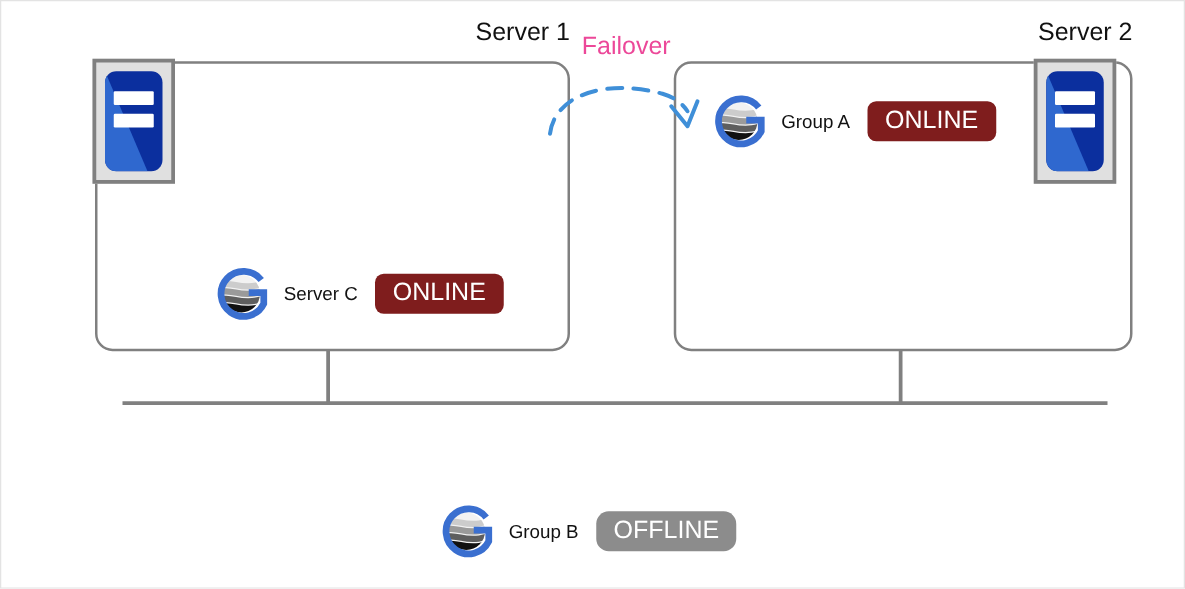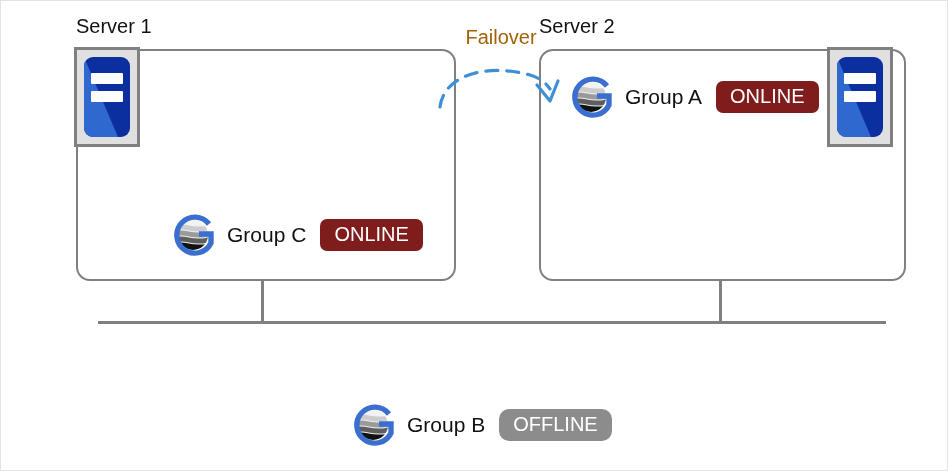--- a/index.html
+++ b/index.html
@@ -29,21 +29,21 @@
   }
   #server1-box { left: 75px;  top: 48px; width: 380px; height: 232px; }
   #server2-box { left: 538px; top: 48px; width: 367px; height: 232px; }
 
   
   .server-title {
     position: absolute;
     font-size: 20px;
     color: #111111;
     white-space: nowrap;
-    text-align: left;
+    text-align: right;
   }
   #server1-title { left: 75px;  top: 14px; width: 380px; }
   #server2-title { left: 538px; top: 14px; width: 367px; }
 
   
   .server-icon {
     position: absolute;
     width: 66px;
     height: 100px;
     background: #e0e0e0;
@@ -94,21 +94,21 @@
   #group-c-row { left: 168px; top: 208px; }
   #group-b-row { left: 348px; top: 398px; text-align: right; }
 
   .group-logo {
     width: 52px;
     height: 52px;
     flex: 0 0 auto;
     display: block;
   }
   .group-label {
-    font-size: 21px;
+    font-size: 15px;
     color: #111111;
     margin-left: 6px;
     margin-right: 14px;
   }
   .status-badge {
     font-size: 20px;
     color: #ffffff;
     padding: 5px 14px 7px 14px;
     border-radius: 7px;
     line-height: 1;
@@ -131,21 +131,21 @@
     width: 150px;
     height: 70px;
   }
   #failover-label {
     position: absolute;
     left: 420px;
     top: 25px;
     width: 160px;
     text-align: center;
     font-size: 20px;
-    color: #a16207;
+    color: #ec4899;
     white-space: nowrap;
   }
 </style>
 </head>
 <body>
 
 <div id="canvas">
 
   <div id="server1-title" class="server-title">Server 1</div>
 
@@ -205,21 +205,21 @@
       </defs>
       <circle cx="24" cy="26" r="15" fill="#f2f2f2"></circle>
       <g clip-path="url(#sphereClipC)">
         <path d="M 6,17 C 14,12 26,22 42,15 L 42,20 C 26,27 14,17 6,22 Z" fill="#cccccc"></path>
         <path d="M 6,23 C 14,18 26,28 42,21 L 42,26 C 26,33 14,23 6,28 Z" fill="#9a9a9a"></path>
         <path d="M 6,29 C 14,24 26,34 42,27 L 42,32 C 26,39 14,29 6,34 Z" fill="#5e5e5e"></path>
         <path d="M 6,35 C 14,30 26,40 42,33 L 42,42 C 26,46 14,40 6,43 Z" fill="#111111"></path>
       </g>
       <path d="M 40,15 A 18,18 0 1 0 42,34 L 42,25 L 30,25" fill="none" stroke="#3a6fd0" stroke-width="5.4" stroke-linecap="butt"></path>
     </svg>
-    <span class="group-label">Group C</span>
+    <span class="group-label">Server C</span>
     <span class="status-badge status-online">ONLINE</span>
   </div>
 
   <div id="net-drop-1" class="net-line"></div>
   <div id="net-drop-2" class="net-line"></div>
   <div id="net-bus" class="net-line"></div>
 
   <div id="group-b-row" class="group-row">
     <svg class="group-logo" viewBox="0 0 52 52">
       <defs>

